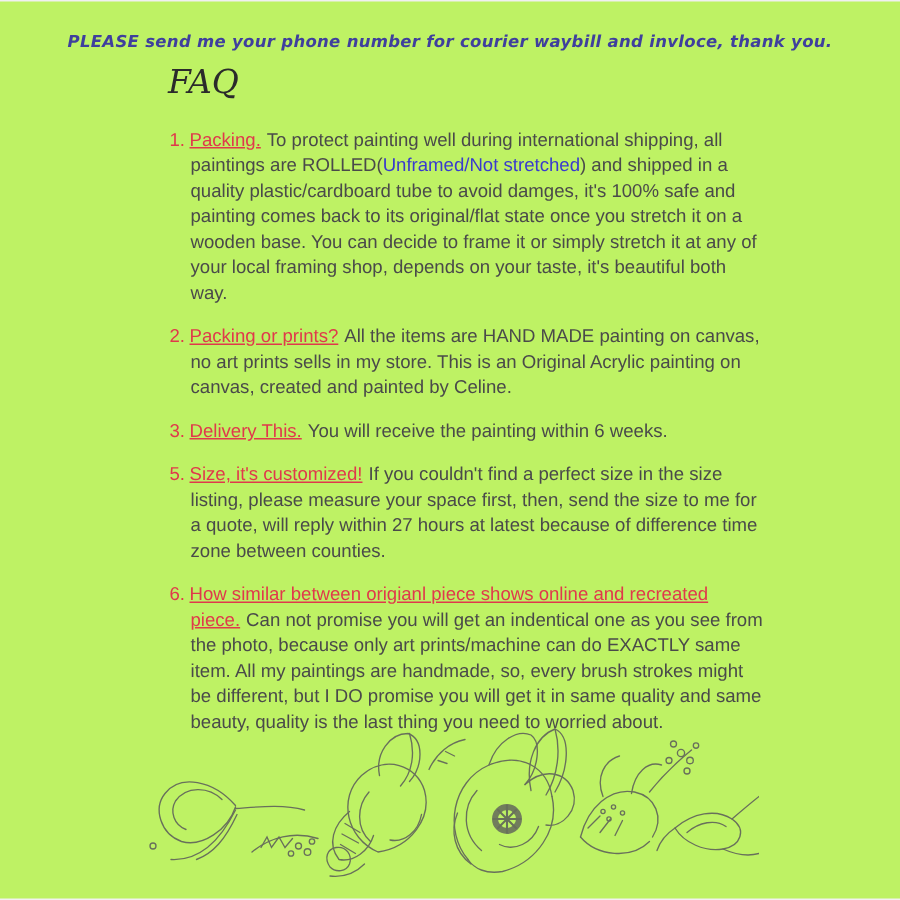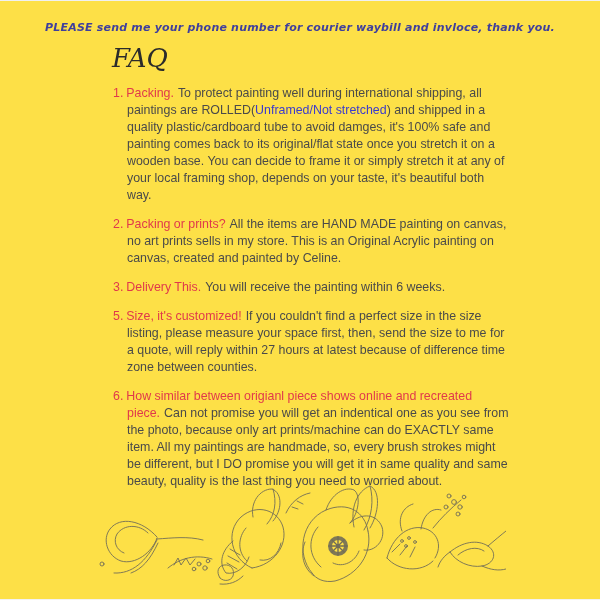--- a/index.html
+++ b/index.html
@@ -8,21 +8,21 @@
     --body_gray:#4a4a4a;
     --link_blue:#3a3ace;
     --title_color:#2b2b2b;
     --art_stroke:#5a5a5a;
   }
   *{margin:0;padding:0;box-sizing:border-box;}
   html,body{background:#fff;}
   .page{
     position:relative;
     width:600px;height:600px;
-    background:#fde047;
+    background:#bef264;
     overflow:hidden;
     font-family:"Liberation Sans", sans-serif;
     border-top:1px solid #f0f0f0;
     border-bottom:1px solid #f2f2f2;
   }
   .notice{
     position:absolute;
     top:20px;left:0;right:0;
     text-align:center;
     font-family:"DejaVu Sans", sans-serif;
@@ -31,38 +31,38 @@
     font-size:11px;
     letter-spacing:0.2px;
     color:var(--notice_color);
   }
   .faq-title{
     position:absolute;
     top:42px;left:112px;
     font-family:"DejaVu Serif", serif;
     font-style:italic;
     font-weight:normal;
-    font-size:26px;
+    font-size:22px;
     color:var(--title_color);
   }
   .content{
     position:absolute;
     top:84px;left:113px;
     width:396px;
   }
   .faq-item{
     padding-left:14px;
     text-indent:-14px;
     margin-bottom:12px;
     font-size:12.4px;
     line-height:17px;
     color:var(--body_gray);
   }
   .faq-item .num{color:var(--heading_red);margin-right:3px;}
-  .faq-item .head{color:var(--heading_red);margin-right:4px;}
+  .faq-item .head{color:var(--heading_red);margin-right:4px;text-decoration:underline;}
   .faq-item .body{color:var(--body_gray);}
   .faq-item .inline-link{color:var(--link_blue);}
   .faq-item .note{
     text-indent:0;
     margin-left:-5px;
     color:var(--body_gray);
   }
   .illustration{
     position:absolute;
     left:98px;top:481px;

